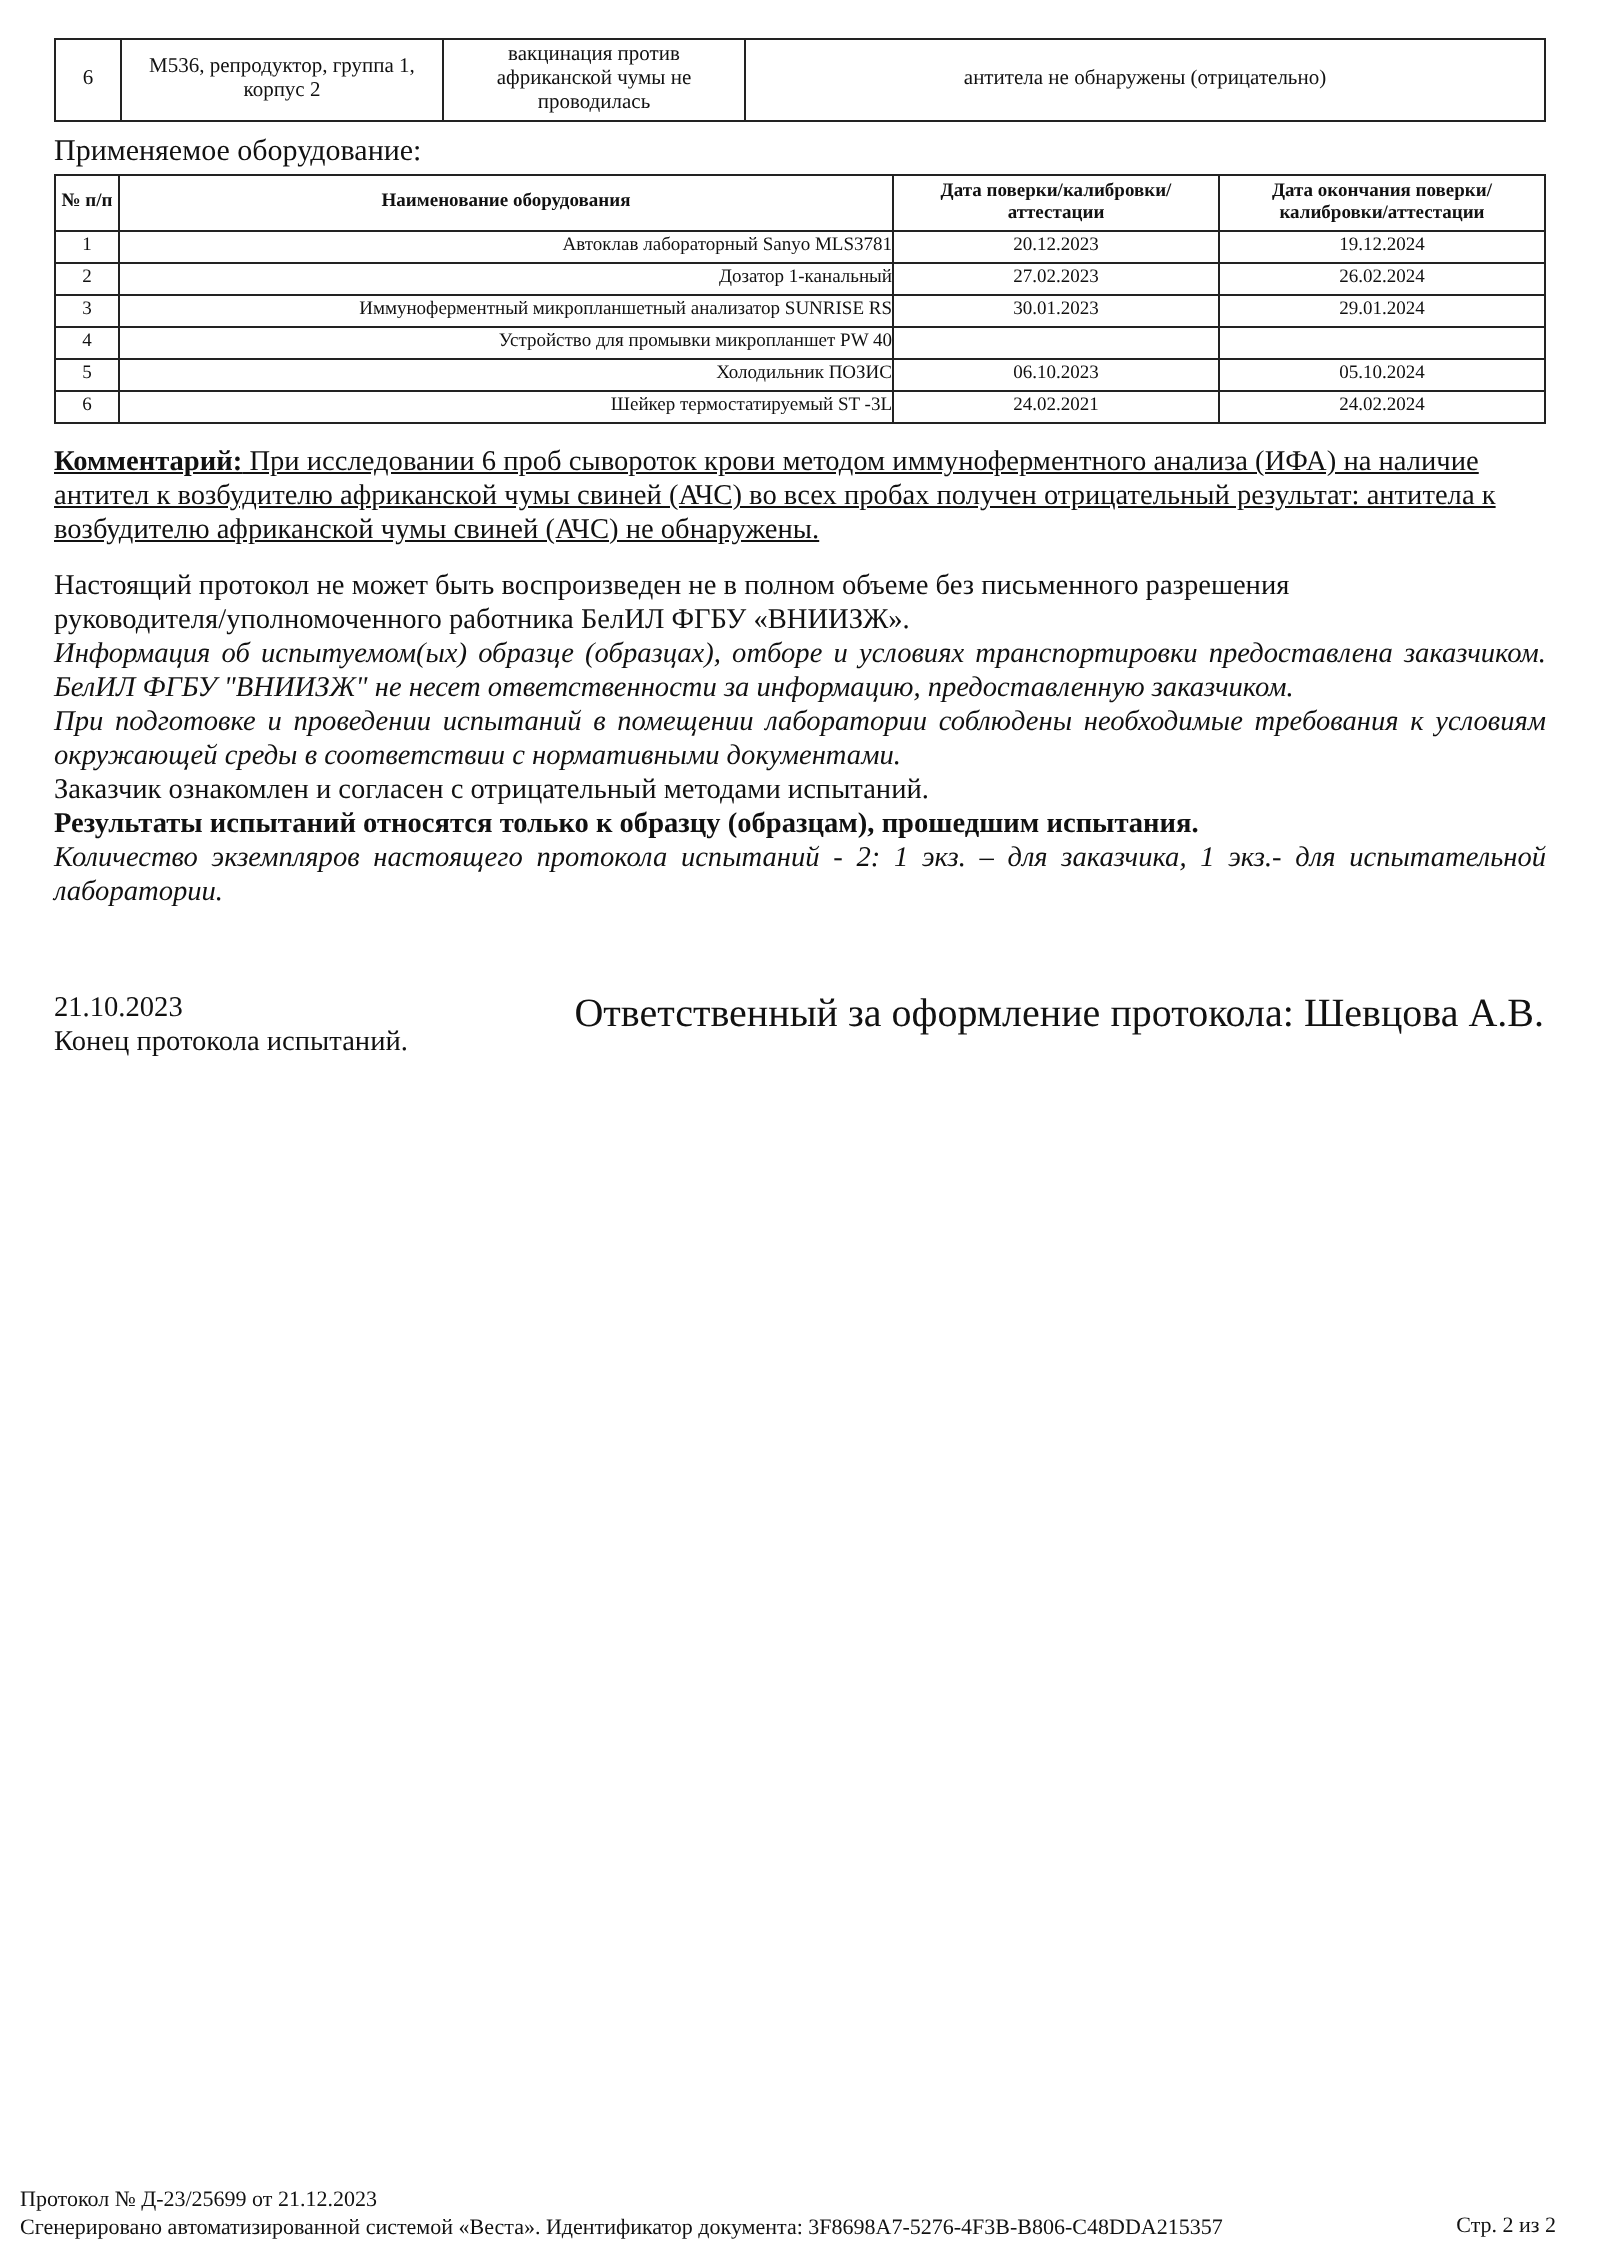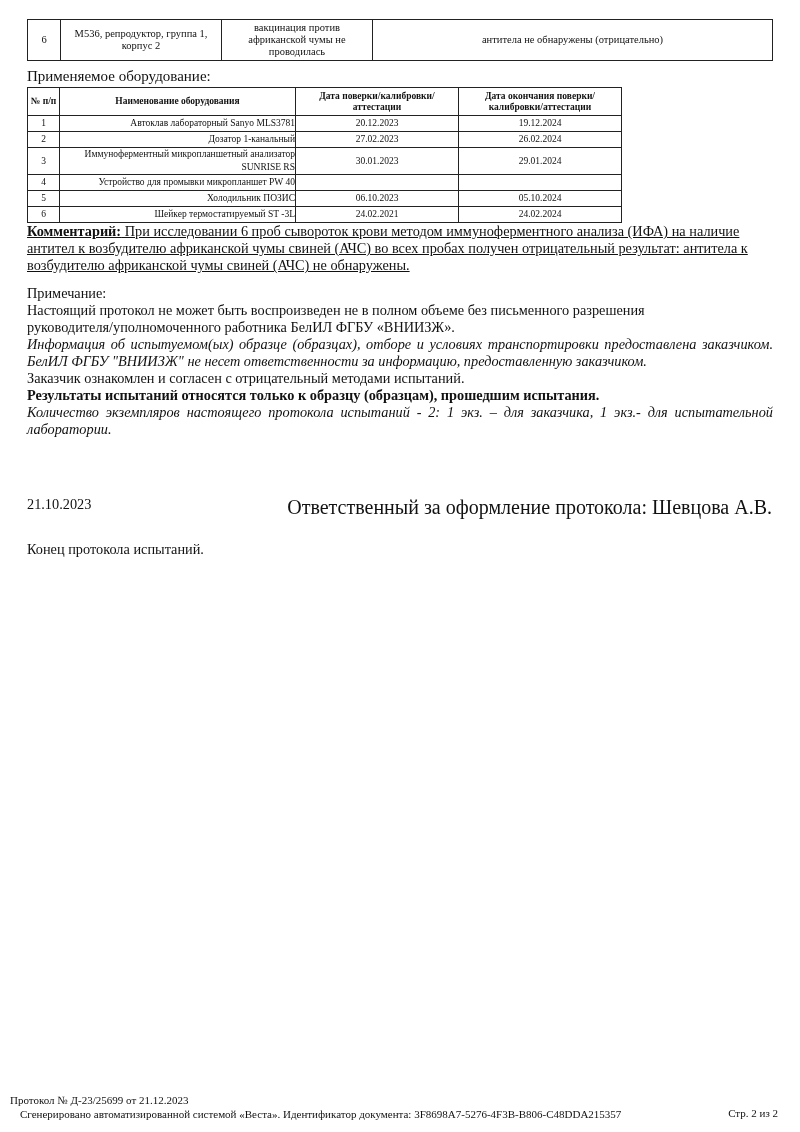--- a/index.html
+++ b/index.html
@@ -10,40 +10,40 @@
   .abs { position: absolute; }
   table { border-collapse: collapse; }
   td, th { border: 1px solid #222; padding: 0; }
 
   
   #sample-table { left: 27px; top: 19px; width: 746px; font-size: 10.5px; }
   #sample-table td { height: 40px; text-align: center; vertical-align: middle; line-height: 12px; }
 
   #equip-caption { left: 27px; top: 68px; font-size: 15px; }
 
-  #equip-table { left: 27px; top: 87px; width: 595px; font-size: 9.5px; }
+  #equip-table { left: 27px; top: 87px; width: 746px; font-size: 9.5px; }
   #equip-table th { font-weight: bold; font-size: 9.5px; line-height: 11px; height: 27px; text-align: center; vertical-align: middle; }
   #equip-table td { height: 15px; line-height: 13px; vertical-align: middle; }
   #equip-table td.c { text-align: center; }
   #equip-table td.l { text-align: right; padding-left: 4px; }
 
   .para { left: 27px; width: 746px; font-size: 14.3px; line-height: 17px; }
   .justify { text-align: justify; text-align-last: left; font-style: italic; }
   b { font-weight: bold; }
 
   #comment { top: 223px; text-decoration: underline; }
   #note { top: 285px; }
 
   #date-line { top: 496px; }
-  #end-line { top: 513px; margin-top: 28px; }
+  #end-line { top: 513px; }
   #responsible { right: 28px; top: 496px; font-size: 20px; }
 
   .footer { left: 10px; font-size: 11px; line-height: 14px; }
   #footer-1 { top: 1093px; }
-  #footer-2 { top: 1107px; margin-left: 10px; }
+  #footer-2 { top: 1107px; }
   #footer-page { right: 22px; top: 1107px; font-size: 11px; }
 </style>
 </head>
 <body>
 
 <table id="sample-table" class="abs">
   <tbody>
       <tr>
     <td style="width:32px">6</td>
     <td style="width:148px;padding:0 6px">М536, репродуктор, группа 1, корпус 2</td>
@@ -102,23 +102,23 @@
       <td class="c">24.02.2024</td>
     </tr>
   </tbody>
 </table>
 
 <div id="comment" class="abs para">
   <b>Комментарий:</b><span> При исследовании 6 проб сывороток крови методом иммуноферментного анализа (ИФА) на наличие антител к возбудителю африканской чумы свиней (АЧС) во всех пробах получен отрицательный результат: антитела к возбудителю африканской чумы свиней (АЧС) не обнаружены.</span>
 </div>
 
 <div id="note" class="abs para">
-  <div>Примечание:</div>
   <div style="width:650px">Настоящий протокол не может быть воспроизведен не в полном объеме без письменного разрешения руководителя/уполномоченного работника БелИЛ ФГБУ «ВНИИЗЖ».</div>
   <div class="justify">Информация об испытуемом(ых) образце (образцах), отборе и условиях транспортировки предоставлена заказчиком. БелИЛ ФГБУ "ВНИИЗЖ" не несет ответственности за информацию, предоставленную заказчиком.</div>
+  <div class="justify">При подготовке и проведении испытаний в помещении лаборатории соблюдены необходимые требования к условиям окружающей среды в соответствии с нормативными документами.</div>
   <div>Заказчик ознакомлен и согласен с отрицательный методами испытаний.</div>
   <div><b>Результаты испытаний относятся только к образцу (образцам), прошедшим испытания.</b></div>
   <div class="justify">Количество экземпляров настоящего протокола испытаний - 2: 1 экз. – для заказчика, 1 экз.- для испытательной лаборатории.</div>
 </div>
 
 <div id="date-line" class="abs para">21.10.2023</div>
 <div id="responsible" class="abs">Ответственный за оформление протокола: Шевцова А.В.</div>
 <div id="end-line" class="abs para">Конец протокола испытаний.</div>
 
 <div id="footer-1" class="abs footer">Протокол № Д-23/25699 от 21.12.2023</div>

